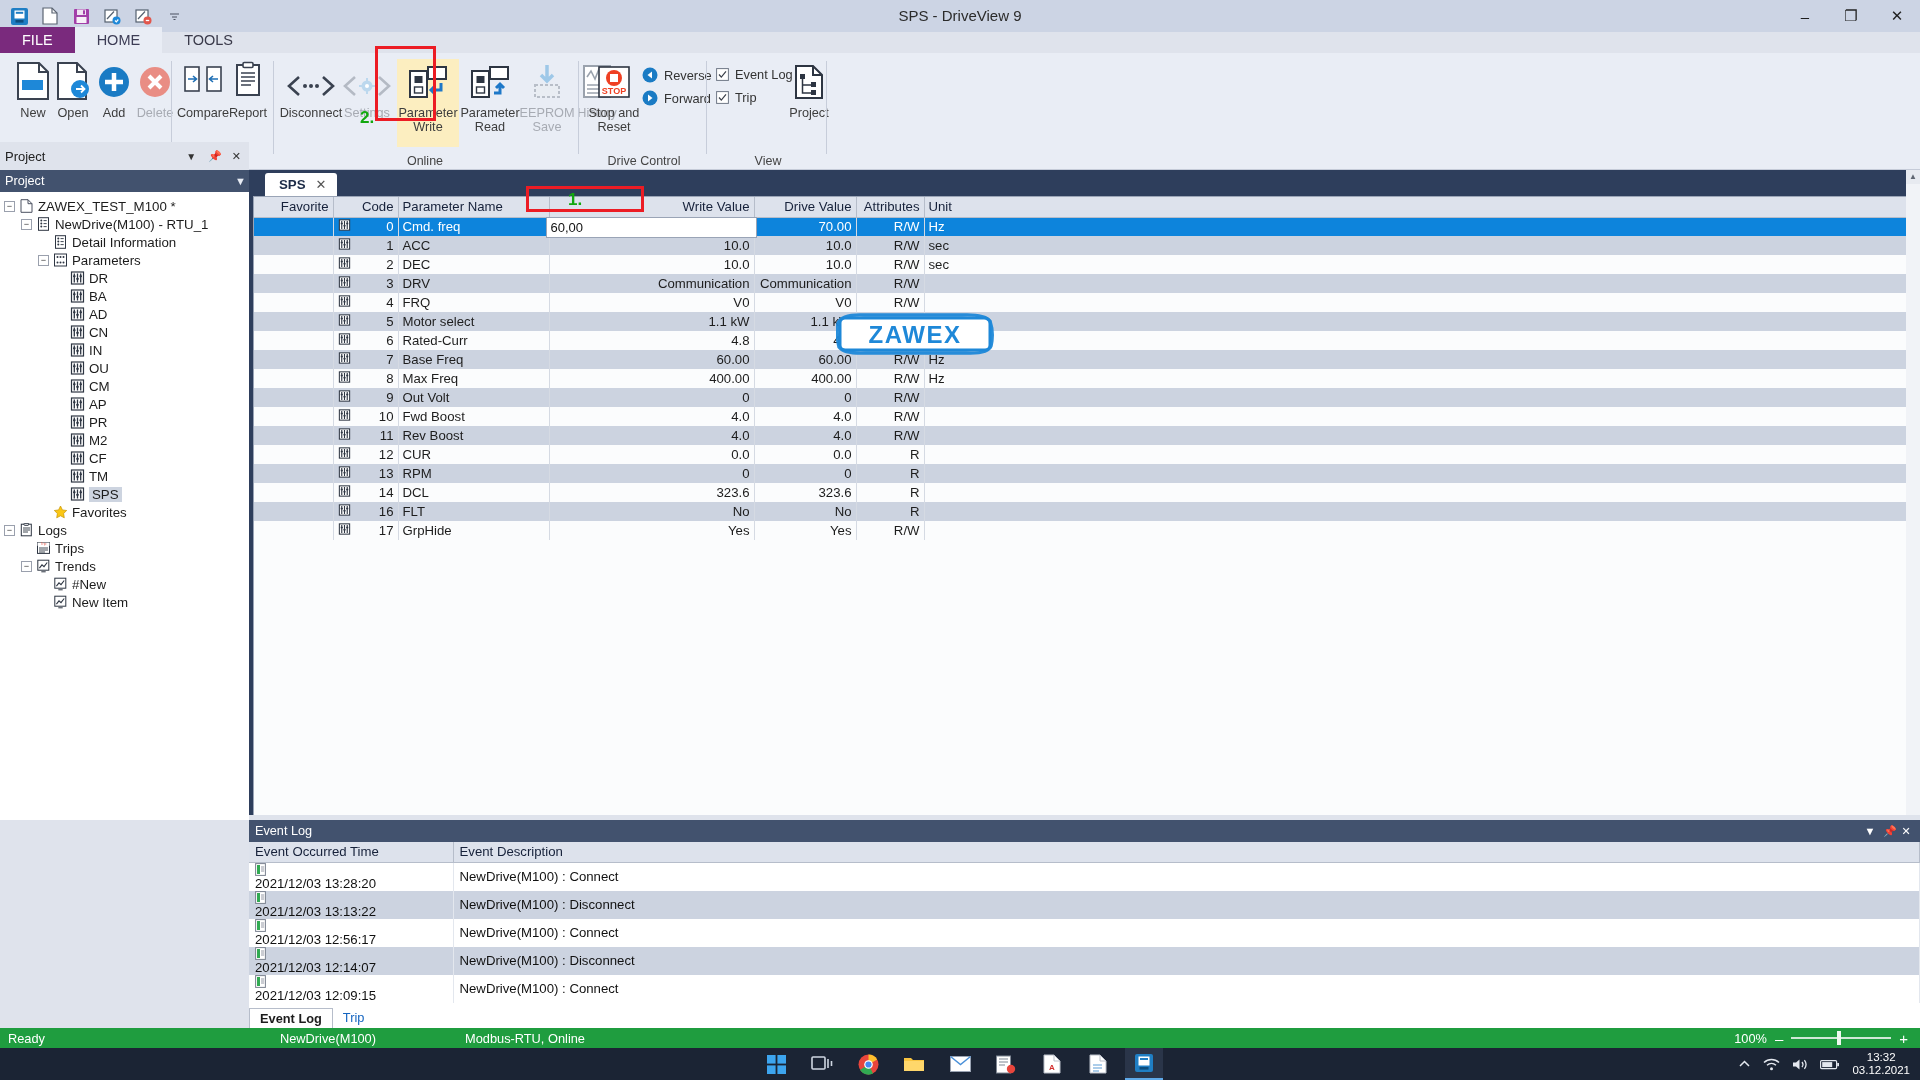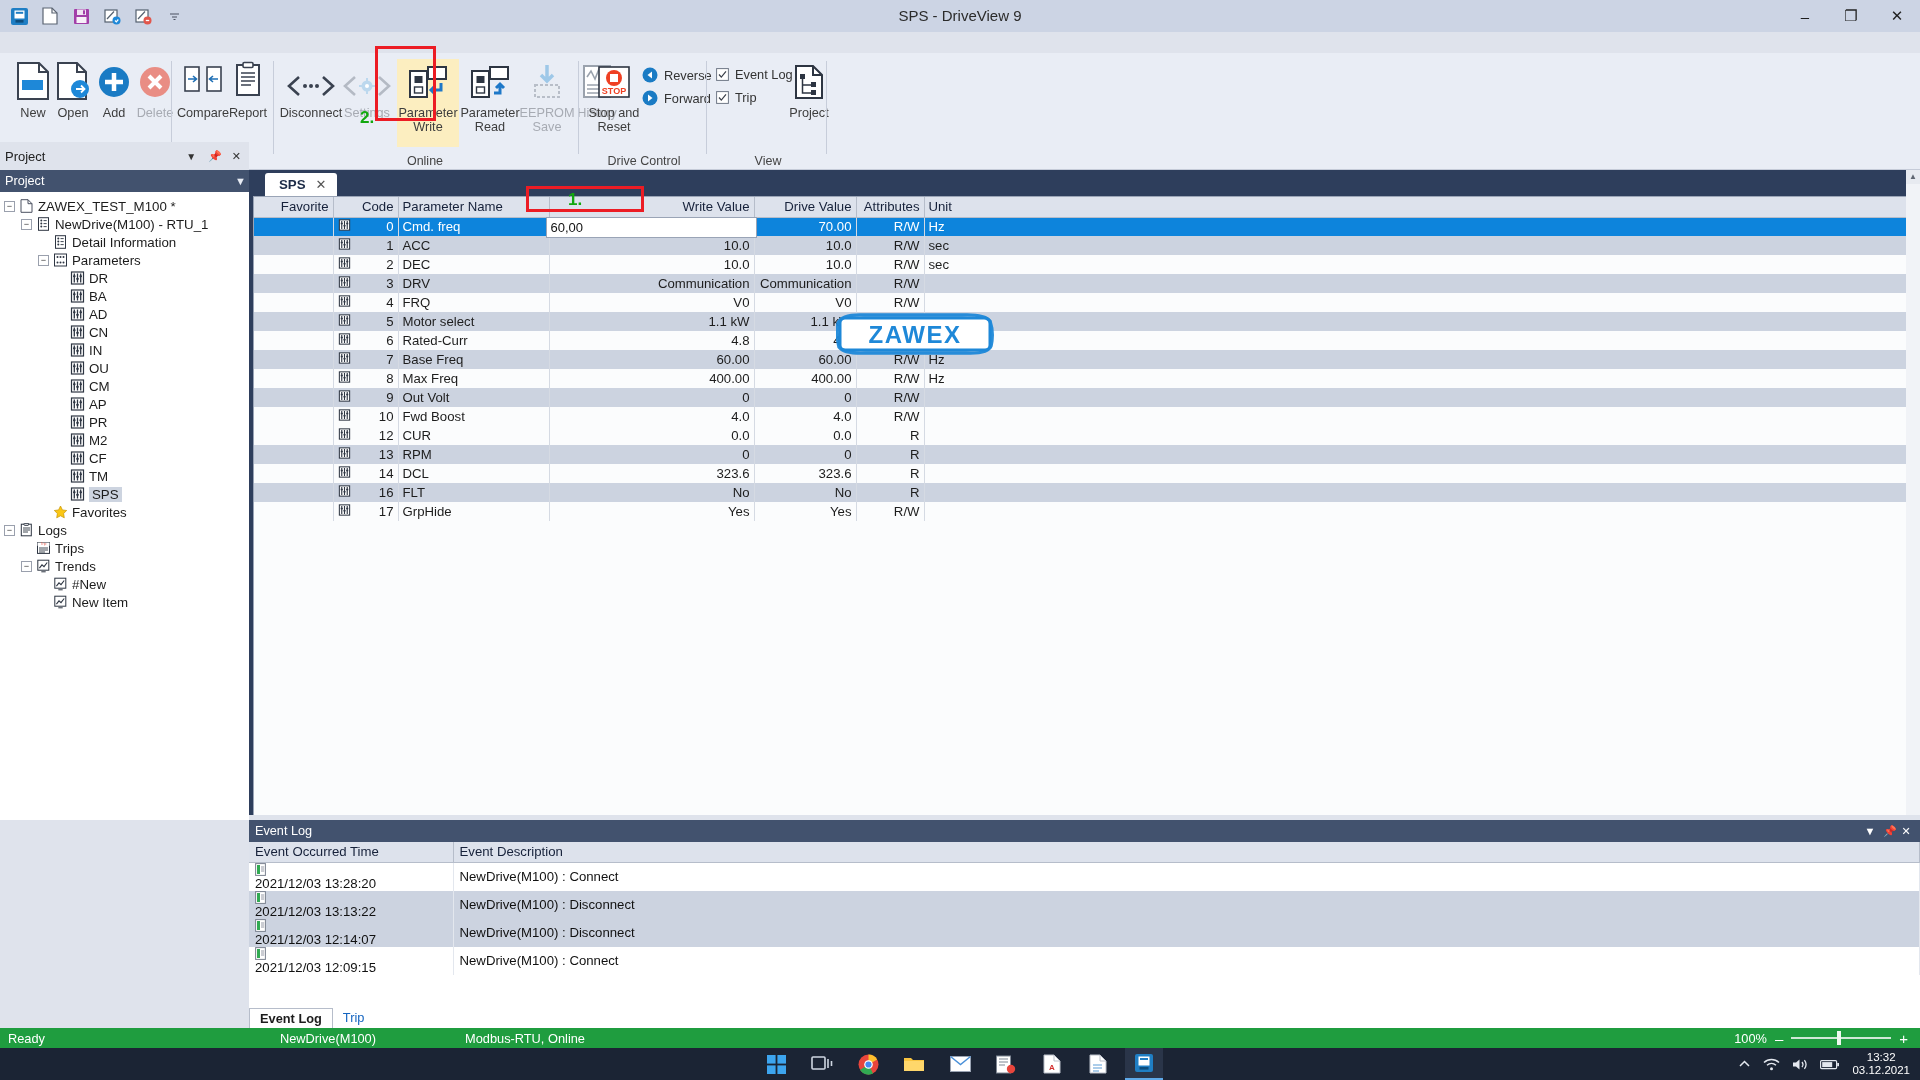--- a/index.html
+++ b/index.html
@@ -208,20 +208,25 @@
       </span>
     </div>
     <div class="title-text">SPS - DriveView 9</div>
     <div class="wbtns">
       <div class="wbtn">–</div>
       <div class="wbtn">❐</div>
       <div class="wbtn close">✕</div>
     </div>
   </div>
 
+  <div class="tabrow">
+    <div class="tab file">FILE</div>
+    <div class="tab active">HOME</div>
+    <div class="tab">TOOLS</div>
+  </div>
 
   <div class="ribbon">
 
     <div class="rgroup" style="left:0; width:273px;">
       <div class="bigbtn" style="left:5px;">
         <span class="ico">
           <svg width="36" height="40" viewBox="0 0 36 40">
               <path d="M3 2h21l9 9v27H3z" fill="#fff" stroke="#3a4250" stroke-width="2"></path>
               <path d="M24 2v9h9" fill="none" stroke="#3a4250" stroke-width="2"></path>
               <rect x="7" y="19" width="21" height="10" fill="#1e88d8"></rect>
@@ -943,20 +948,37 @@
               <td class="rpad"><span style="float:left">
                   <svg width="13" height="12" viewBox="0 0 15 14">
                     <rect x="1.5" y="1" width="12" height="12" fill="#fff" stroke="#2d3542" stroke-width="1.2"></rect>
                     <path d="M4.3 2.4v9.2M7.5 2.4v9.2M10.7 2.4v9.2" stroke="#2d3542" stroke-width="1.3"></path>
                     <rect x="3.1" y="4.4" width="2.4" height="1.7" fill="#2d3542"></rect>
                     <rect x="6.3" y="7" width="2.4" height="1.7" fill="#2d3542"></rect>
                     <rect x="9.5" y="4.4" width="2.4" height="1.7" fill="#2d3542"></rect>
                   </svg>
                 </span>10</td>
               <td>Fwd Boost</td>
+              <td class="rpad">4.0</td>
+              <td class="rpad">4.0</td>
+              <td class="cpad">R/W</td>
+              <td></td>
+            </tr>
+            <tr class="alt">
+              <td></td>
+              <td class="rpad"><span style="float:left">
+                  <svg width="13" height="12" viewBox="0 0 15 14">
+                    <rect x="1.5" y="1" width="12" height="12" fill="#fff" stroke="#2d3542" stroke-width="1.2"></rect>
+                    <path d="M4.3 2.4v9.2M7.5 2.4v9.2M10.7 2.4v9.2" stroke="#2d3542" stroke-width="1.3"></path>
+                    <rect x="3.1" y="4.4" width="2.4" height="1.7" fill="#2d3542"></rect>
+                    <rect x="6.3" y="7" width="2.4" height="1.7" fill="#2d3542"></rect>
+                    <rect x="9.5" y="4.4" width="2.4" height="1.7" fill="#2d3542"></rect>
+                  </svg>
+                </span>11</td>
+              <td>Rev Boost</td>
               <td class="rpad">4.0</td>
               <td class="rpad">4.0</td>
               <td class="cpad">R/W</td>
               <td></td>
             </tr>
             <tr class="">
               <td></td>
               <td class="rpad"><span style="float:left">
                   <svg width="13" height="12" viewBox="0 0 15 14">
                     <rect x="1.5" y="1" width="12" height="12" fill="#fff" stroke="#2d3542" stroke-width="1.2"></rect>
@@ -1087,20 +1109,28 @@
             <td>NewDrive(M100) : Connect</td>
           </tr>
           <tr class="evalt">
             <td><span><svg width="11" height="13" viewBox="0 0 11 13" style="vertical-align:-2px;margin-right:4px">
                   <rect x="0.6" y="0.6" width="9.8" height="11.8" fill="#fff" stroke="#7b8290"></rect>
                   <rect x="2" y="2" width="3" height="9" fill="#31aa52"></rect>
                   <path d="M6 4h3.2M6 6h3.2M6 8h3.2" stroke="#7b8290" stroke-width="0.8"></path>
                 </svg></span>2021/12/03 13:13:22</td>
             <td>NewDrive(M100) : Disconnect</td>
           </tr>
+          <tr class="">
+            <td><span><svg width="11" height="13" viewBox="0 0 11 13" style="vertical-align:-2px;margin-right:4px">
+                  <rect x="0.6" y="0.6" width="9.8" height="11.8" fill="#fff" stroke="#7b8290"></rect>
+                  <rect x="2" y="2" width="3" height="9" fill="#31aa52"></rect>
+                  <path d="M6 4h3.2M6 6h3.2M6 8h3.2" stroke="#7b8290" stroke-width="0.8"></path>
+                </svg></span>2021/12/03 12:56:17</td>
+            <td>NewDrive(M100) : Connect</td>
+          </tr>
           <tr class="evalt">
             <td><span><svg width="11" height="13" viewBox="0 0 11 13" style="vertical-align:-2px;margin-right:4px">
                   <rect x="0.6" y="0.6" width="9.8" height="11.8" fill="#fff" stroke="#7b8290"></rect>
                   <rect x="2" y="2" width="3" height="9" fill="#31aa52"></rect>
                   <path d="M6 4h3.2M6 6h3.2M6 8h3.2" stroke="#7b8290" stroke-width="0.8"></path>
                 </svg></span>2021/12/03 12:14:07</td>
             <td>NewDrive(M100) : Disconnect</td>
           </tr>
           <tr class="">
             <td><span><svg width="11" height="13" viewBox="0 0 11 13" style="vertical-align:-2px;margin-right:4px">

